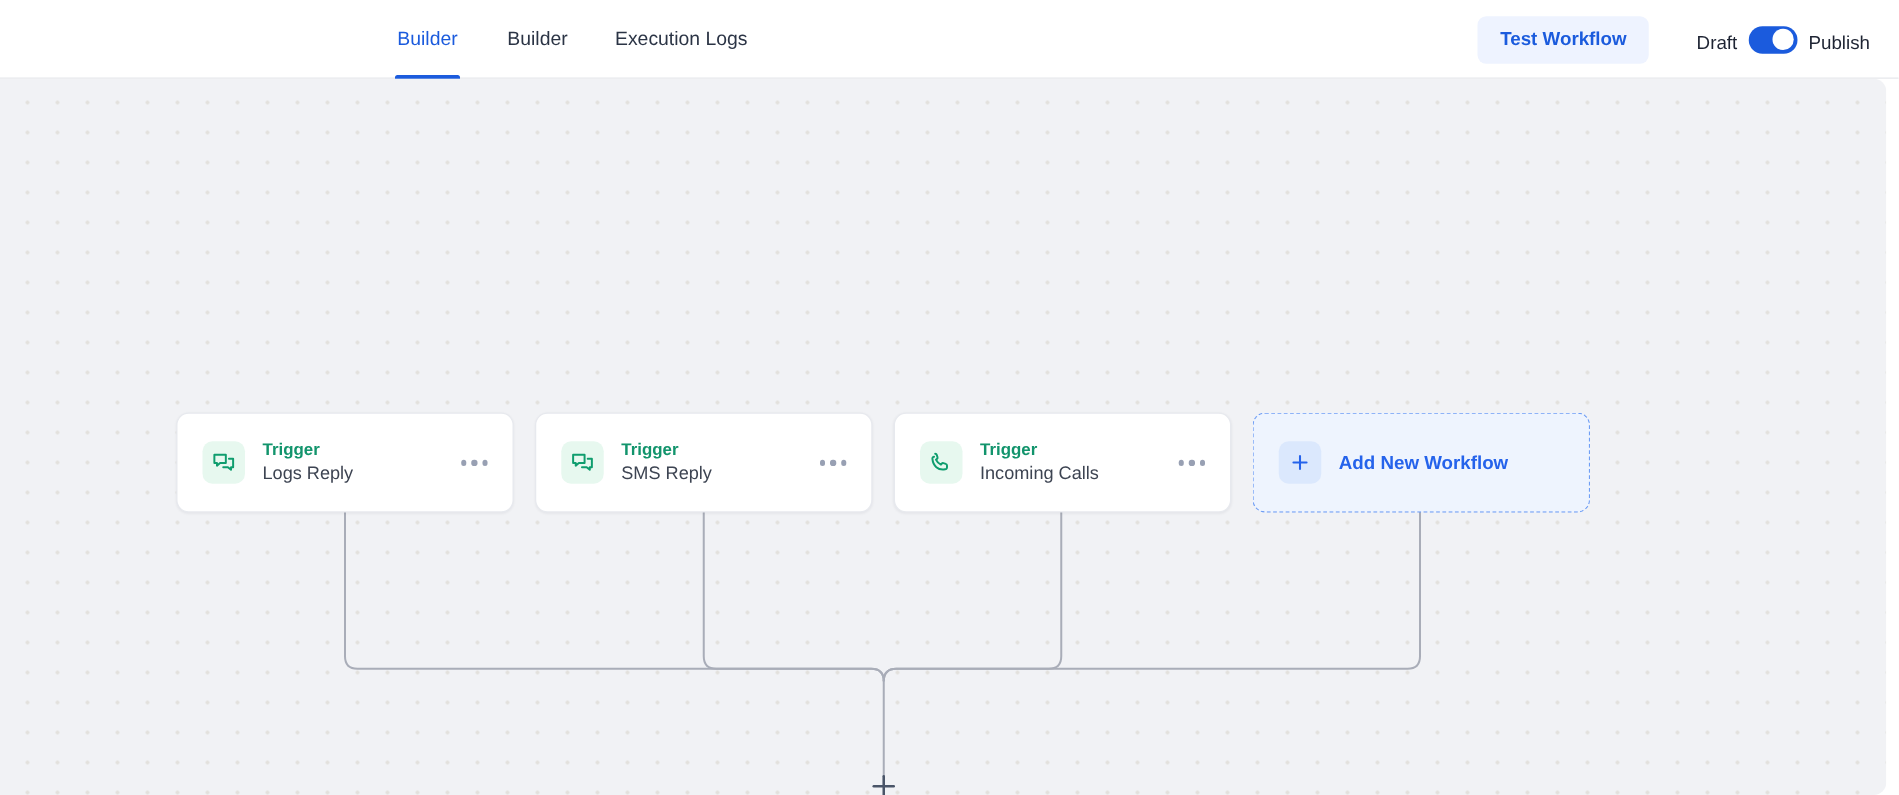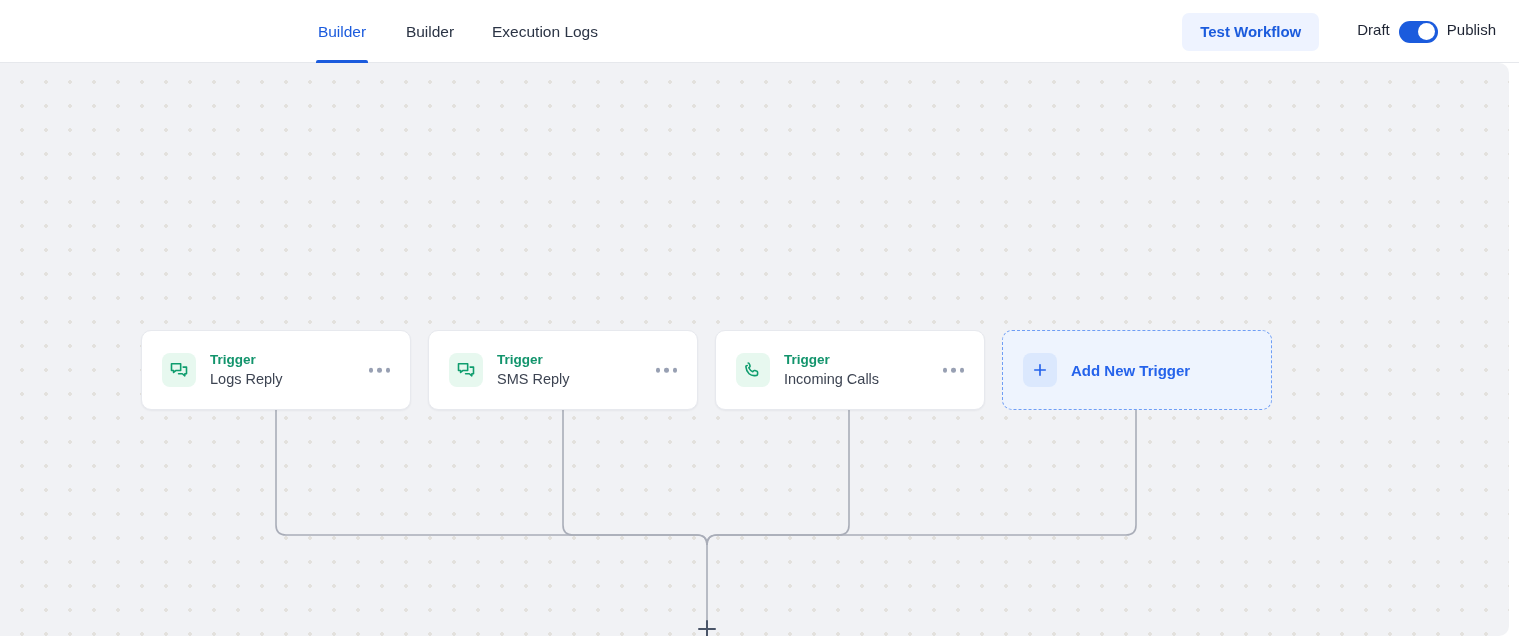--- a/index.html
+++ b/index.html
@@ -37,21 +37,21 @@
   .header-right{
     position:absolute;right:23px;top:0;height:63px;display:flex;align-items:center;gap:0;
   }
   .test-btn{
     height:38px;display:flex;align-items:center;justify-content:center;
     padding:0 18px;border-radius:7px;background:#eef3ff;color:#1b5bdd;
     font-size:15px;font-weight:700;border:none;cursor:pointer;
     font-family:"Liberation Sans",sans-serif;
     margin-right:38px;
   }
-  .toggle-wrap{display:flex;align-items:flex-start;gap:9px;}
+  .toggle-wrap{display:flex;align-items:flex-end;gap:9px;}
   .toggle-label{font-size:15px;color:#1e2433;}
   .switch{
     width:39px;height:22px;border-radius:11px;background:#1b5bdd;
     position:relative;cursor:pointer;flex:none;
   }
   .switch .knob{
     position:absolute;top:2.5px;left:19px;width:17px;height:17px;border-radius:50%;
     background:#ffffff;
   }
 
@@ -205,17 +205,17 @@
       </span>
     </div>
 
     <div class="add-node" style="left:1002px;top:267px;width:270px;">
       <div class="plus-box">
         <svg width="18" height="18" viewBox="0 0 24 24" fill="none" stroke="#2563eb" stroke-width="2.2" stroke-linecap="round">
           <line x1="12" y1="5" x2="12" y2="19"></line>
           <line x1="5" y1="12" x2="19" y2="12"></line>
         </svg>
       </div>
-      <span class="add-label">Add New Trigger</span>
+      <span class="add-label">Add New Workflow</span>
     </div>
 
   </div>
 </div>
 
 </body></html>

